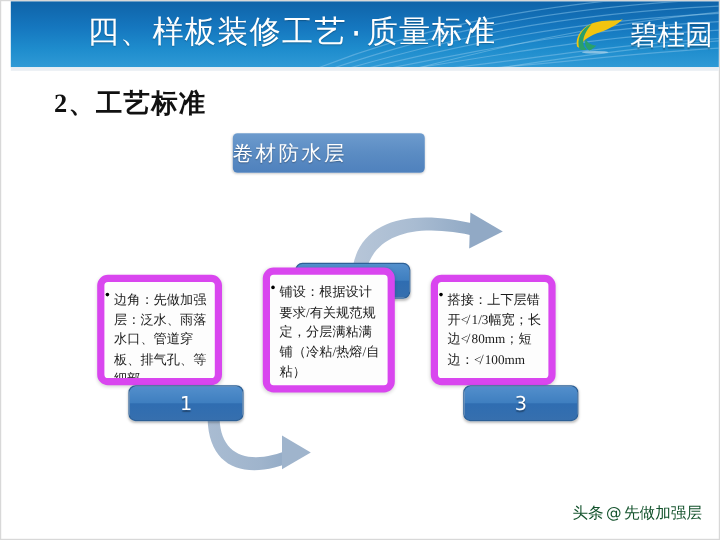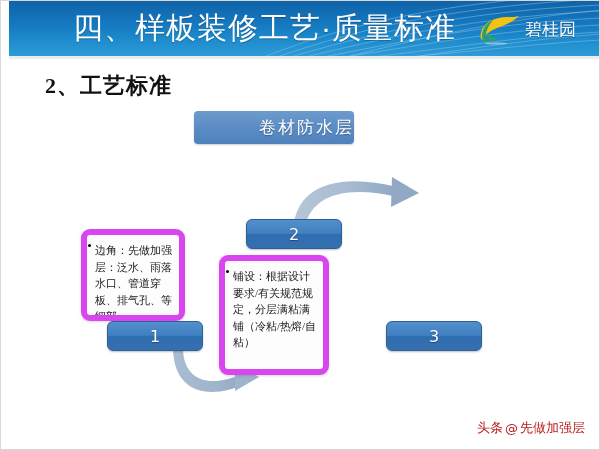--- a/index.html
+++ b/index.html
@@ -38,26 +38,26 @@
     position: absolute;
     left: 0; top: 0;
     width: 592px;
     height: 55px;
     pointer-events: none;
   }
   #header-title {
     position: absolute;
     left: 64px;
     top: 7px;
-    font-size: 30px;
+    font-size: 26px;
     line-height: 40px;
     color: #ffffff;
     letter-spacing: 1px;
     white-space: nowrap;
-    font-family: Liberation Sans, sans-serif;
+    font-family: Liberation Mono, monospace;
     font-weight: 400;
     text-shadow: 0 1px 1px rgba(0,0,0,0.25);
   }
   #header-underline {
     position: absolute;
     left: 8px;
     top: 55px;
     width: 592px;
     height: 3px;
     background: #e9eef3;
@@ -72,21 +72,21 @@
     height: 40px;
     display: flex;
     align-items: center;
   }
   #brand-mark {
     width: 46px;
     height: 36px;
     flex: 0 0 auto;
   }
   #brand-name {
-    font-size: 17px;
+    font-size: 23px;
     color: #ffffff;
     font-family: "DejaVu Sans", "Liberation Sans", sans-serif;
     letter-spacing: 0px;
     margin-left: 2px;
     white-space: nowrap;
     text-shadow: 0 1px 1px rgba(0,0,0,0.3);
   }
 
   
   #subtitle {
@@ -105,21 +105,21 @@
     position: absolute;
     left: 193px;
     top: 110px;
     width: 160px;
     height: 33px;
     border-radius: 4px;
     background: linear-gradient(180deg, #6d9bcd 0%, #5b8cc3 50%, #4f81bd 100%);
     box-shadow: 0 1px 2px rgba(0,0,0,0.2);
     display: flex;
     align-items: center;
-    justify-content: flex-end;
+    justify-content: flex-start;
   }
   #topic-banner-label {
     font-size: 17px;
     color: #ffffff;
     letter-spacing: 2px;
     text-shadow: 0 1px 1px rgba(0,0,0,0.3);
     white-space: nowrap;
   }
 
   
@@ -177,37 +177,37 @@
     text-shadow: 0 1px 1px rgba(0,0,0,0.35);
   }
 
   
   #step-1 { left: 80px; top: 228px; width: 130px; height: 120px; }
   #step-1 .step-body { left: 0px; top: 0px; width: 104px; height: 92px; }
   #step-1 .step-tab  { left: 26px; top: 92px; width: 96px; }
 
   
   #step-2 { left: 218px; top: 218px; width: 140px; height: 130px; }
-  #step-2 .step-body { left: 0px; top: 36px; width: 110px; height: 120px; }
+  #step-2 .step-body { left: 0px; top: 4px; width: 110px; height: 104px; }
   #step-2 .step-tab  { left: 27px; top: 0px;  width: 96px; }
 
   
   #step-3 { left: 358px; top: 228px; width: 140px; height: 130px; }
   #step-3 .step-body { left: 0px; top: 0px; width: 104px; height: 92px; }
   #step-3 .step-tab  { left: 27px; top: 92px; width: 96px; }
 
   
   #watermark {
     position: absolute;
     right: 14px;
     bottom: 12px;
     display: flex;
     align-items: center;
     font-size: 13px;
-    color: #b91c1c;
+    color: #14532d;
     font-family: "DejaVu Sans", "Liberation Sans", sans-serif;
     white-space: nowrap;
   }
   #watermark .wm-at {
     margin: 0 2px;
     font-size: 13px;
   }
 </style>
 </head>
 <body>
@@ -295,20 +295,26 @@
     </div>
     <div class="step-body">
       <div class="step-text">
         <span class="bullet"></span>
         <span>铺设：根据设计要求/有关规范规定，分层满粘满铺（冷粘/热熔/自粘）</span>
       </div>
     </div>
   </div>
 
   <div class="step" id="step-3">
+    <div class="step-body">
+      <div class="step-text">
+        <span class="bullet"></span>
+        <span>搭接：上下层错开≮ 1/3幅宽；长边≮ 80mm；短边：≮ 100mm</span>
+      </div>
+    </div>
     <div class="step-tab">
       <span>3</span>
     </div>
   </div>
 
   <div id="watermark">
     <span>头条</span>
     <span class="wm-at">@</span>
     <span>先做加强层</span>
   </div>

